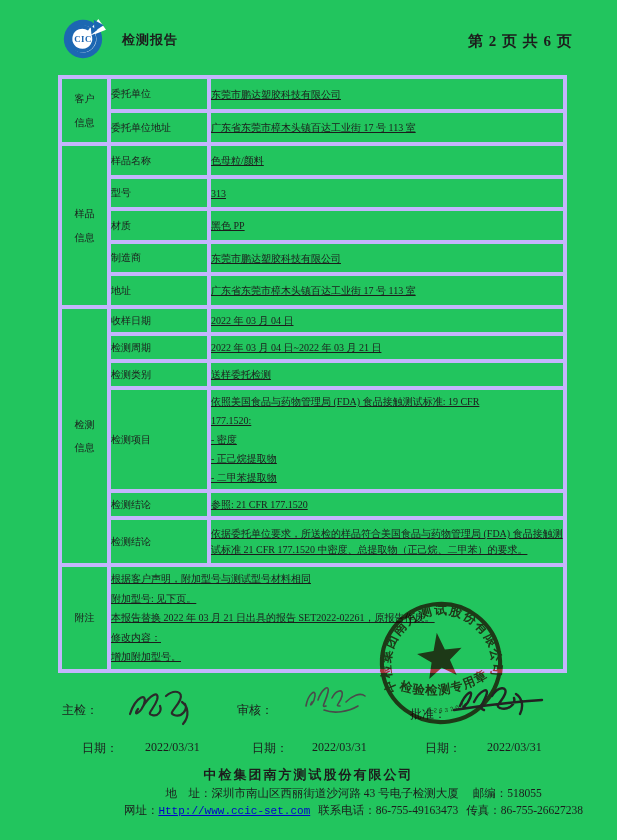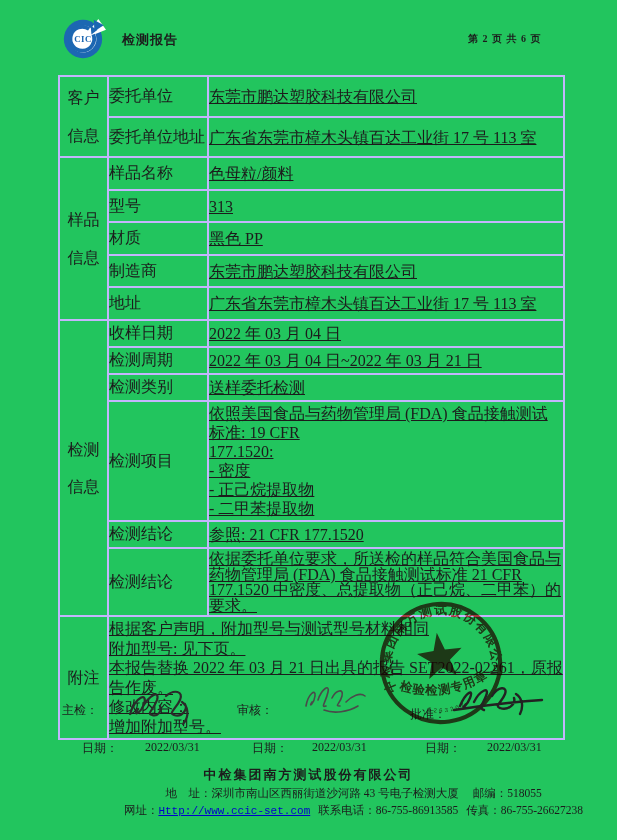--- a/index.html
+++ b/index.html
@@ -4,24 +4,24 @@
 <style>
   html,body{margin:0;padding:0;background:#ffffff;}
   .page{
     position:relative;width:617px;height:840px;background:#22c55e;overflow:hidden;
     font-family:"Liberation Serif","DejaVu Serif",serif;color:#1c1c1c;
   }
   .abs{position:absolute;}
   
   .hdr-title{font-size:13px;font-weight:bold;letter-spacing:1px;}
   .hdr-no{font-size:12.5px;font-weight:bold;}
-  .hdr-page{font-size:10px;font-weight:bold;letter-spacing:1px;}
+  .hdr-page{font-size:15px;font-weight:bold;letter-spacing:1px;}
   
   table.report{border-collapse:collapse;table-layout:fixed;width:505px;}
-  table.report td{border:2px solid #c4b5fd;font-size:16px;vertical-align:middle;padding:2px 0;}
+  table.report td{border:4px solid #c4b5fd;font-size:10px;vertical-align:middle;padding:2px 0;}
   td.grp{text-align:center;white-space:pre-line;line-height:2.35;padding:0 2px;}
   td.lbl{padding-left:10px;}
   td.val{padding-left:12px;padding-right:8px;white-space:pre-line;line-height:19px;text-decoration:underline;}
   td.val.tight{line-height:15.5px;}
   td.val.notes{line-height:19.5px;}
   
   .fld{position:absolute;font-size:12px;}
   
   .ft-line{position:absolute;left:0;width:617px;text-align:center;}
   .ft-company{font-size:13px;font-weight:bold;letter-spacing:2px;}
@@ -177,16 +177,16 @@
   <span class="fld" style="left:425px;top:740px">日期：</span>
   <span class="fld" style="left:487px;top:740px">2022/03/31</span>
 
   <div class="ft-line ft-company" style="top:766px">中检集团南方测试股份有限公司</div>
 
   <div class="ft-line ft-small" style="top:786px">
     <span>地　址：</span><span>深圳市南山区西丽街道沙河路 43 号电子检测大厦</span><span class="ft-gap"></span><span>邮编：</span><span>518055</span>
   </div>
 
   <div class="ft-line ft-small" style="top:803px">
-    <span>网址：</span><a class="site" href="#">Http://www.ccic-set.com</a><span class="ft-gap" style="width:8px"></span><span>联系电话：</span><span>86-755-86913585</span><span class="ft-gap" style="width:8px"></span><span>传真：</span><span>86-755-26627238</span>
+    <span>网址：</span><a class="site" href="#">Http://www.ccic-set.com</a><span class="ft-gap" style="width:8px"></span><span>联系电话：</span><span>86-755-49163473</span><span class="ft-gap" style="width:8px"></span><span>传真：</span><span>86-755-26627238</span>
   </div>
 
 </div>
 
 </body></html>

